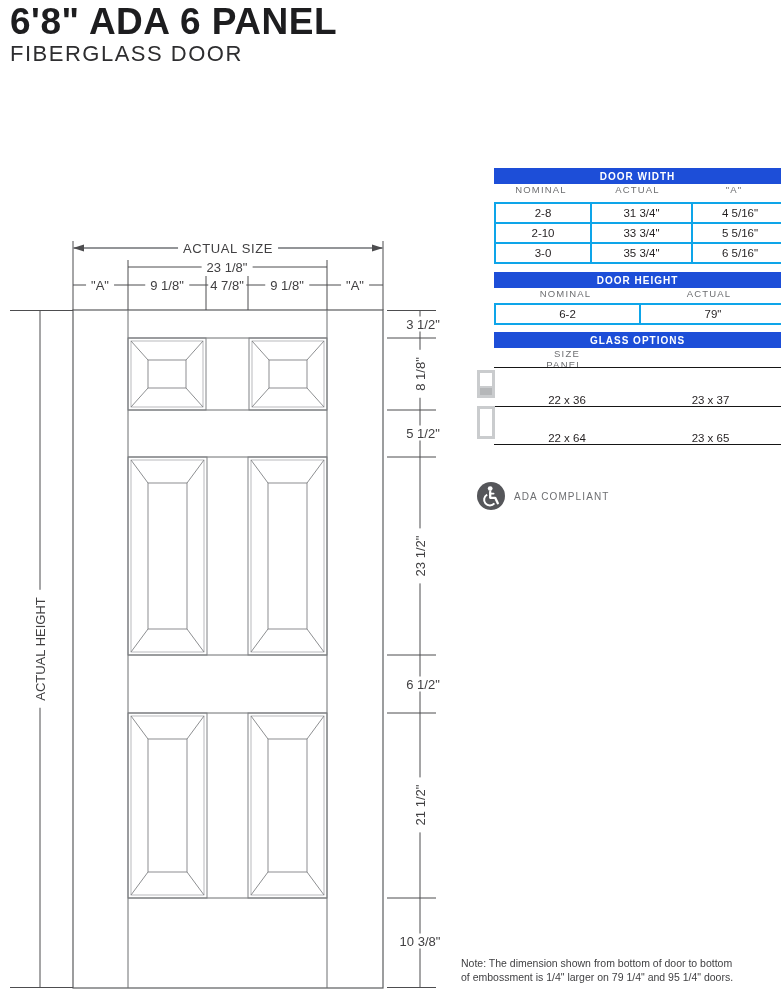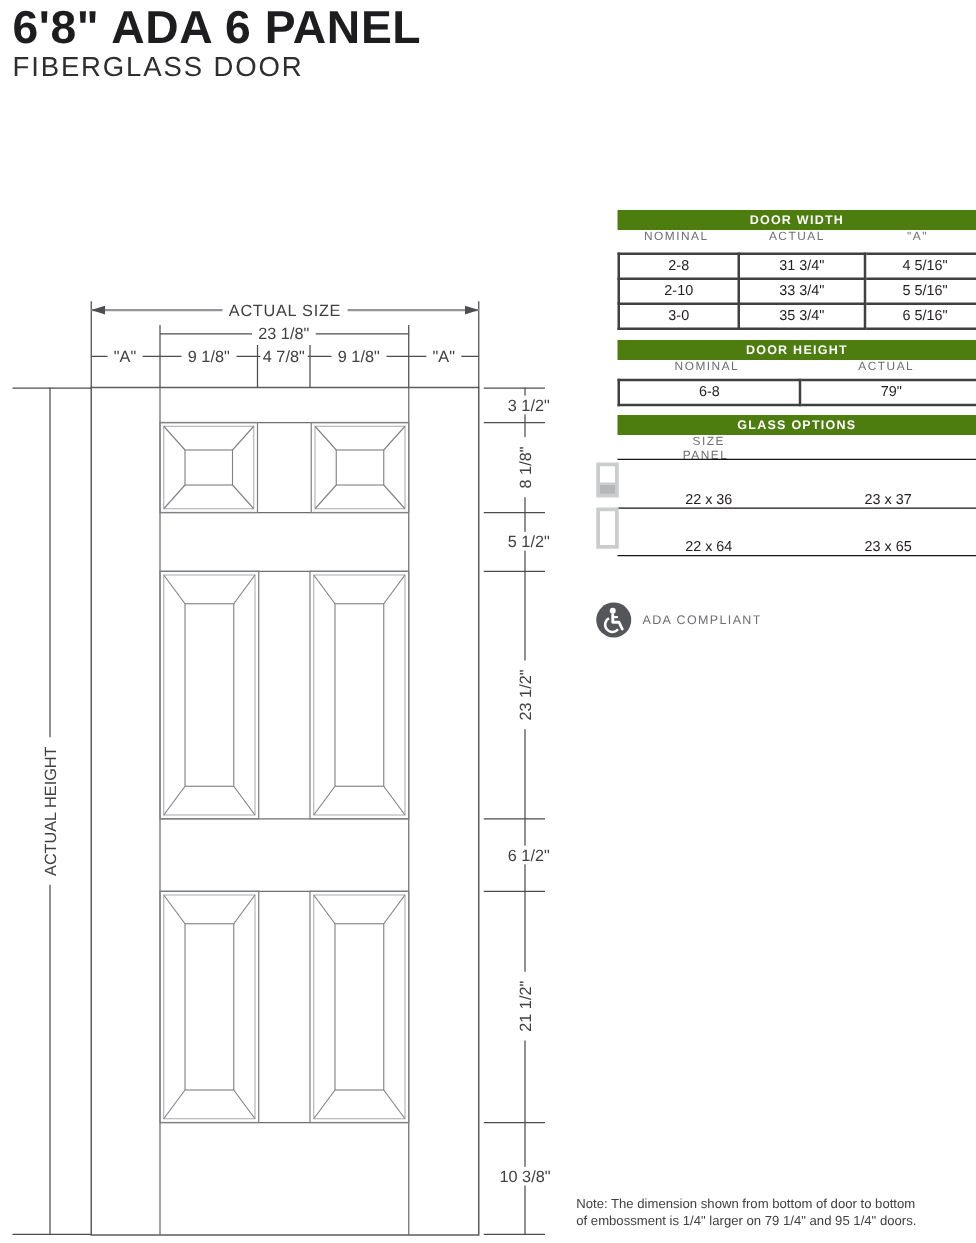--- a/index.html
+++ b/index.html
@@ -13,26 +13,26 @@
   .hdr .finish .sep{font-weight:400;padding:0 4px;}
   .hdr .finish .fcolor{font-style:italic;}
   
   .dim{position:absolute;font-size:13px;color:#414042;background:#fff;white-space:nowrap;
        transform:translate(-50%,-50%);padding:0 5px;line-height:15px;}
   .dim.rot{transform:translate(-50%,-50%) rotate(-90deg);padding:0 7px;}
   .dim.wide{letter-spacing:.6px;}
   svg.draw{position:absolute;left:0;top:0;}
   
   .blk{position:absolute;left:494px;width:287px;}
-  .bar{height:16px;background:#4d7c0f;color:#fff;font-size:10px;font-weight:700;
+  .bar{height:16px;background:#1d4ed8;color:#fff;font-size:10px;font-weight:700;
        letter-spacing:1px;display:flex;align-items:center;justify-content:center;}
   .subhead{display:flex;align-items:flex-start;font-size:9.5px;color:#6d6e71;letter-spacing:1.2px;}
   .subhead>div{text-align:center;}
   table.grid{border-collapse:collapse;width:287px;table-layout:fixed;}
-  table.grid td{border:2px solid #404040;text-align:center;font-size:11.5px;color:#231f20;
+  table.grid td{border:2px solid #0ea5e9;text-align:center;font-size:11.5px;color:#231f20;
                 height:18px;padding:0;}
   .glass-row{display:flex;align-items:flex-end;border-top:1.5px solid #161616;height:37.5px;
              font-size:11.5px;color:#231f20;}
   .glass-row.last{border-bottom:1.5px solid #161616;}
   .glass-row>div{text-align:center;}
   
   .door-icon{position:absolute;left:477px;width:18px;background:#caccce;}
   .door-icon .glass{position:absolute;left:3px;right:3px;top:3px;background:#fff;}
   .door-icon .lower{position:absolute;left:3px;right:3px;bottom:3px;background:#b5b7b9;}
   
@@ -185,21 +185,21 @@
 
   <div class="blk bar" style="top:272px;">DOOR HEIGHT</div>
   <div class="blk subhead" style="top:288px;height:15px;">
     <div style="width:143px;">NOMINAL</div>
     <div style="width:144px;">ACTUAL</div>
   </div>
   <div class="blk" style="top:303px;">
     <table class="grid">
       <tbody>
           <tr>
-        <td style="width:143px;">6-8</td>
+        <td style="width:143px;">6-2</td>
         <td style="width:144px;">79"</td>
       </tr>
     </tbody>
       </table>
   </div>
 
   <div class="blk bar" style="top:332px;">GLASS OPTIONS</div>
   <div class="blk subhead" style="top:348px;height:19px;flex-direction:column;">
     <div style="width:146px;">SIZE</div>
     <div style="width:141px;">PANEL</div>

